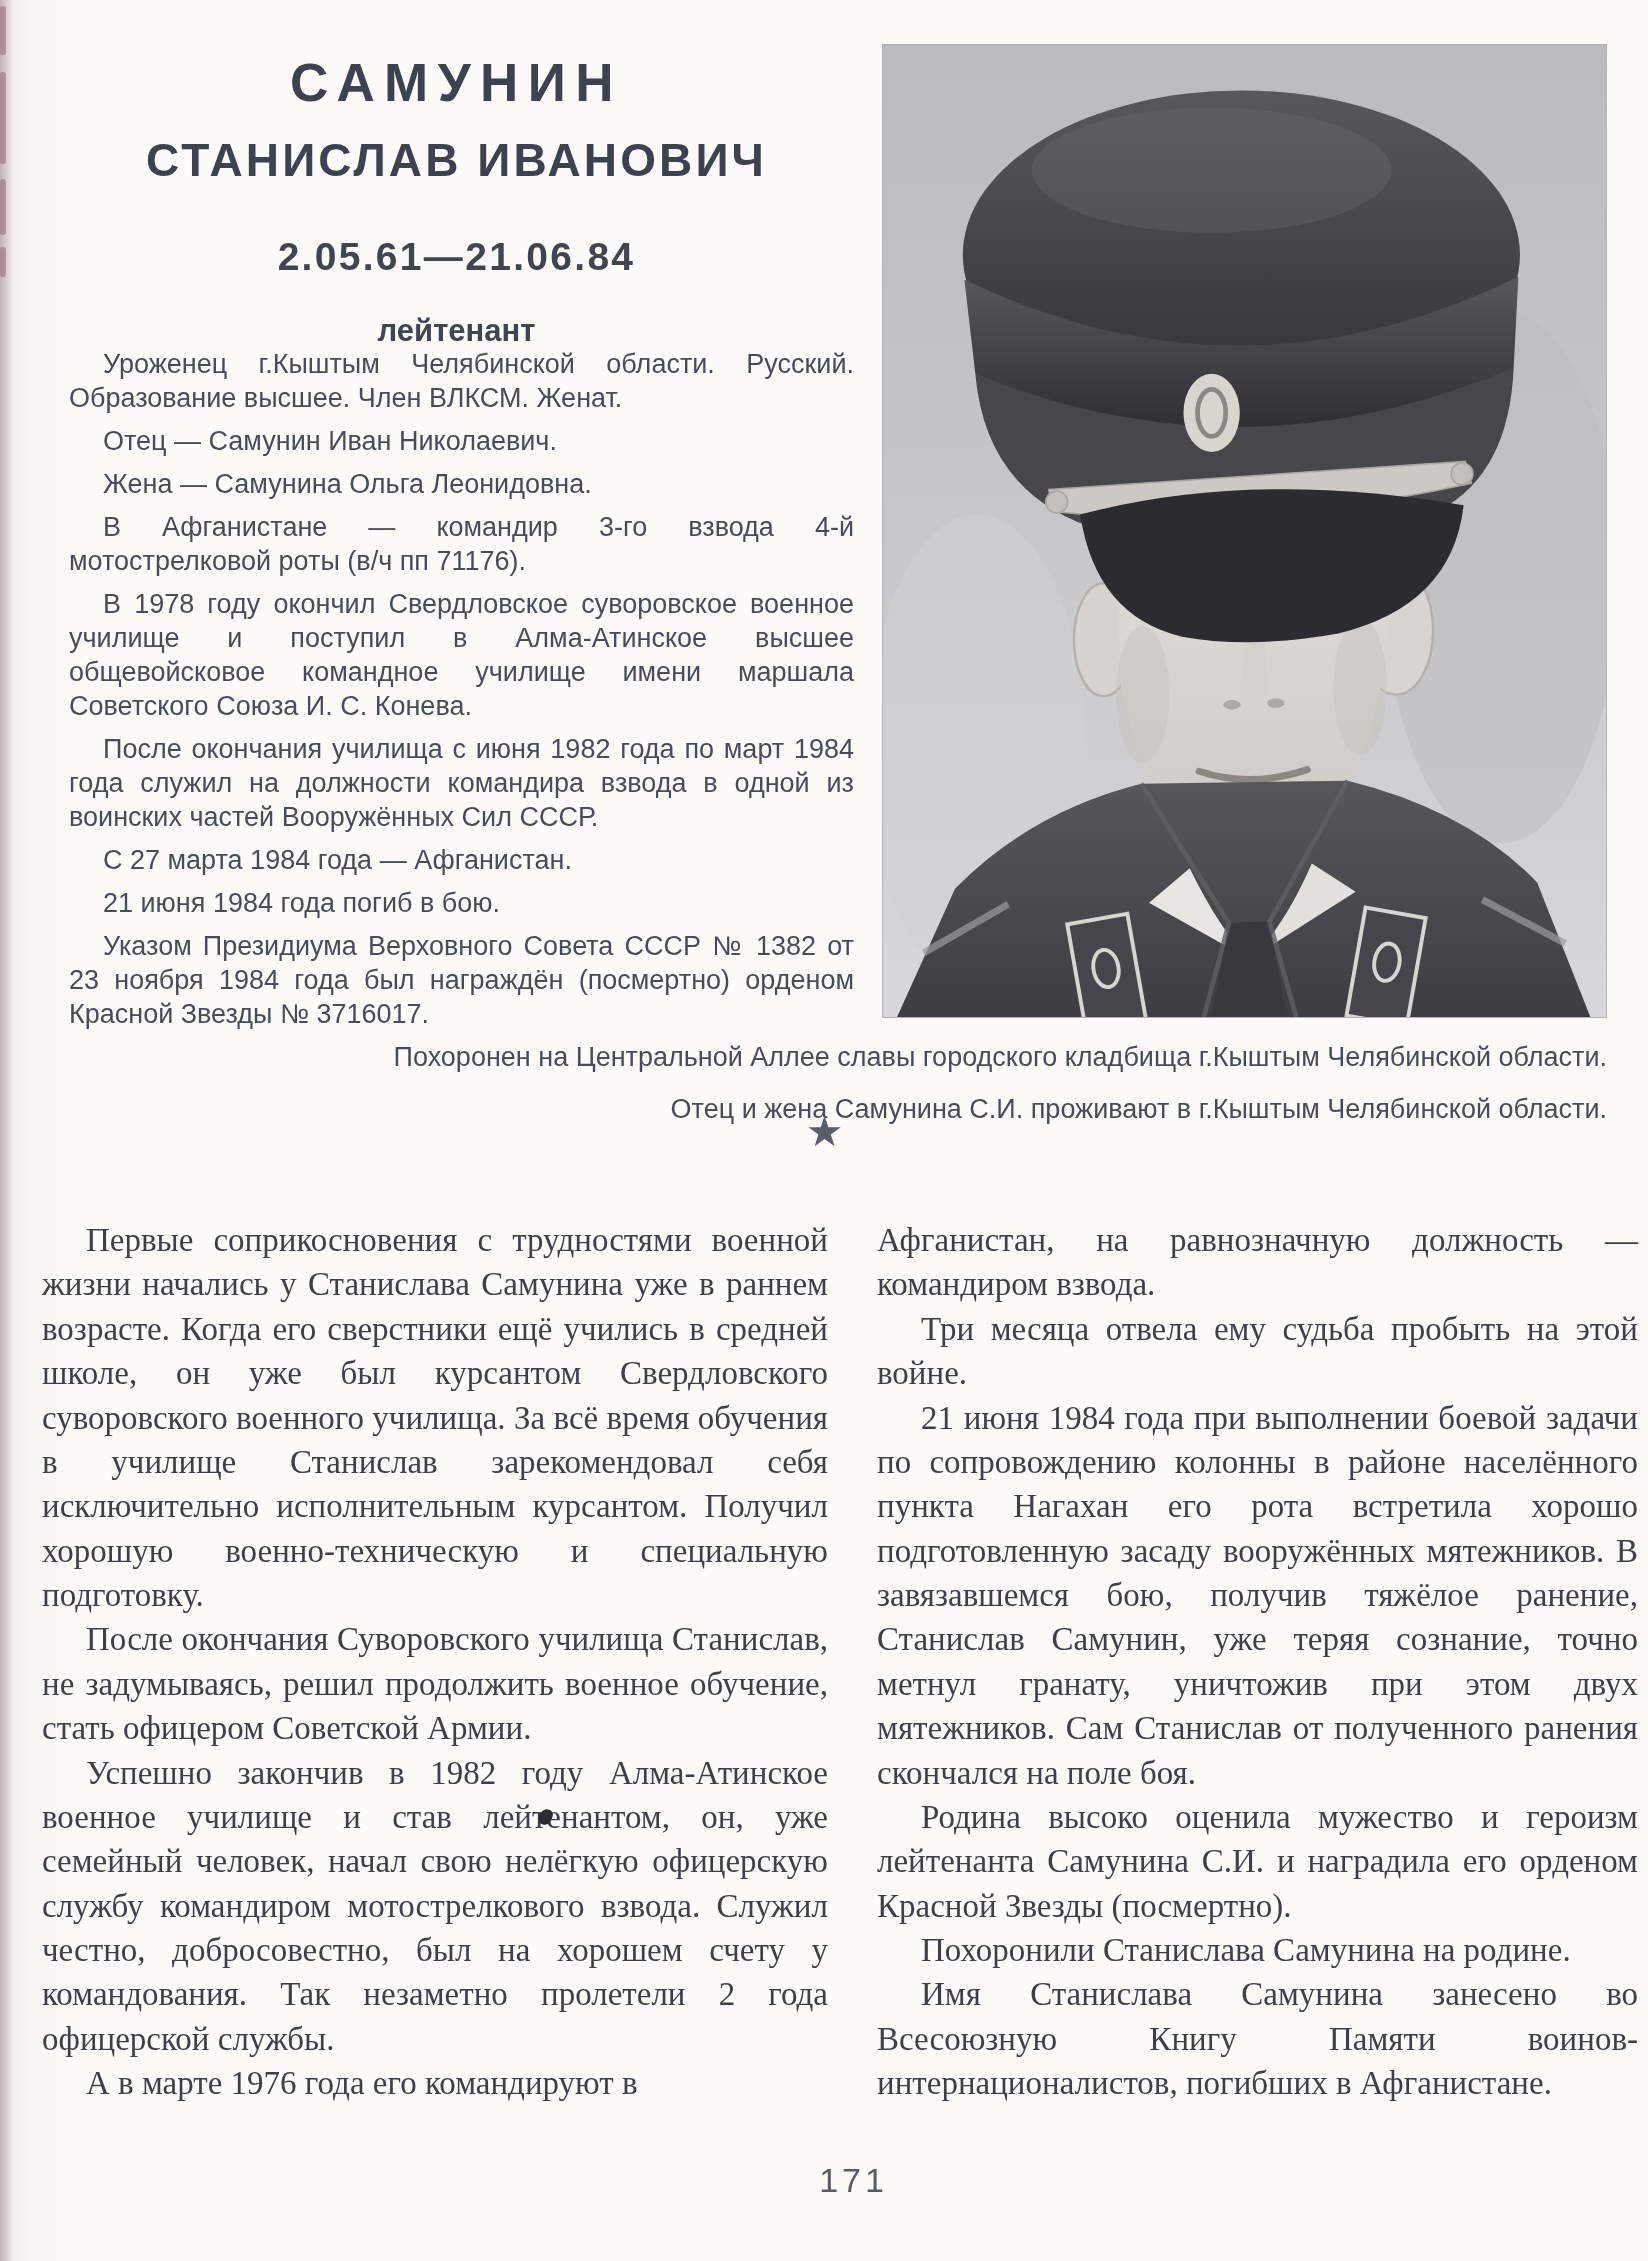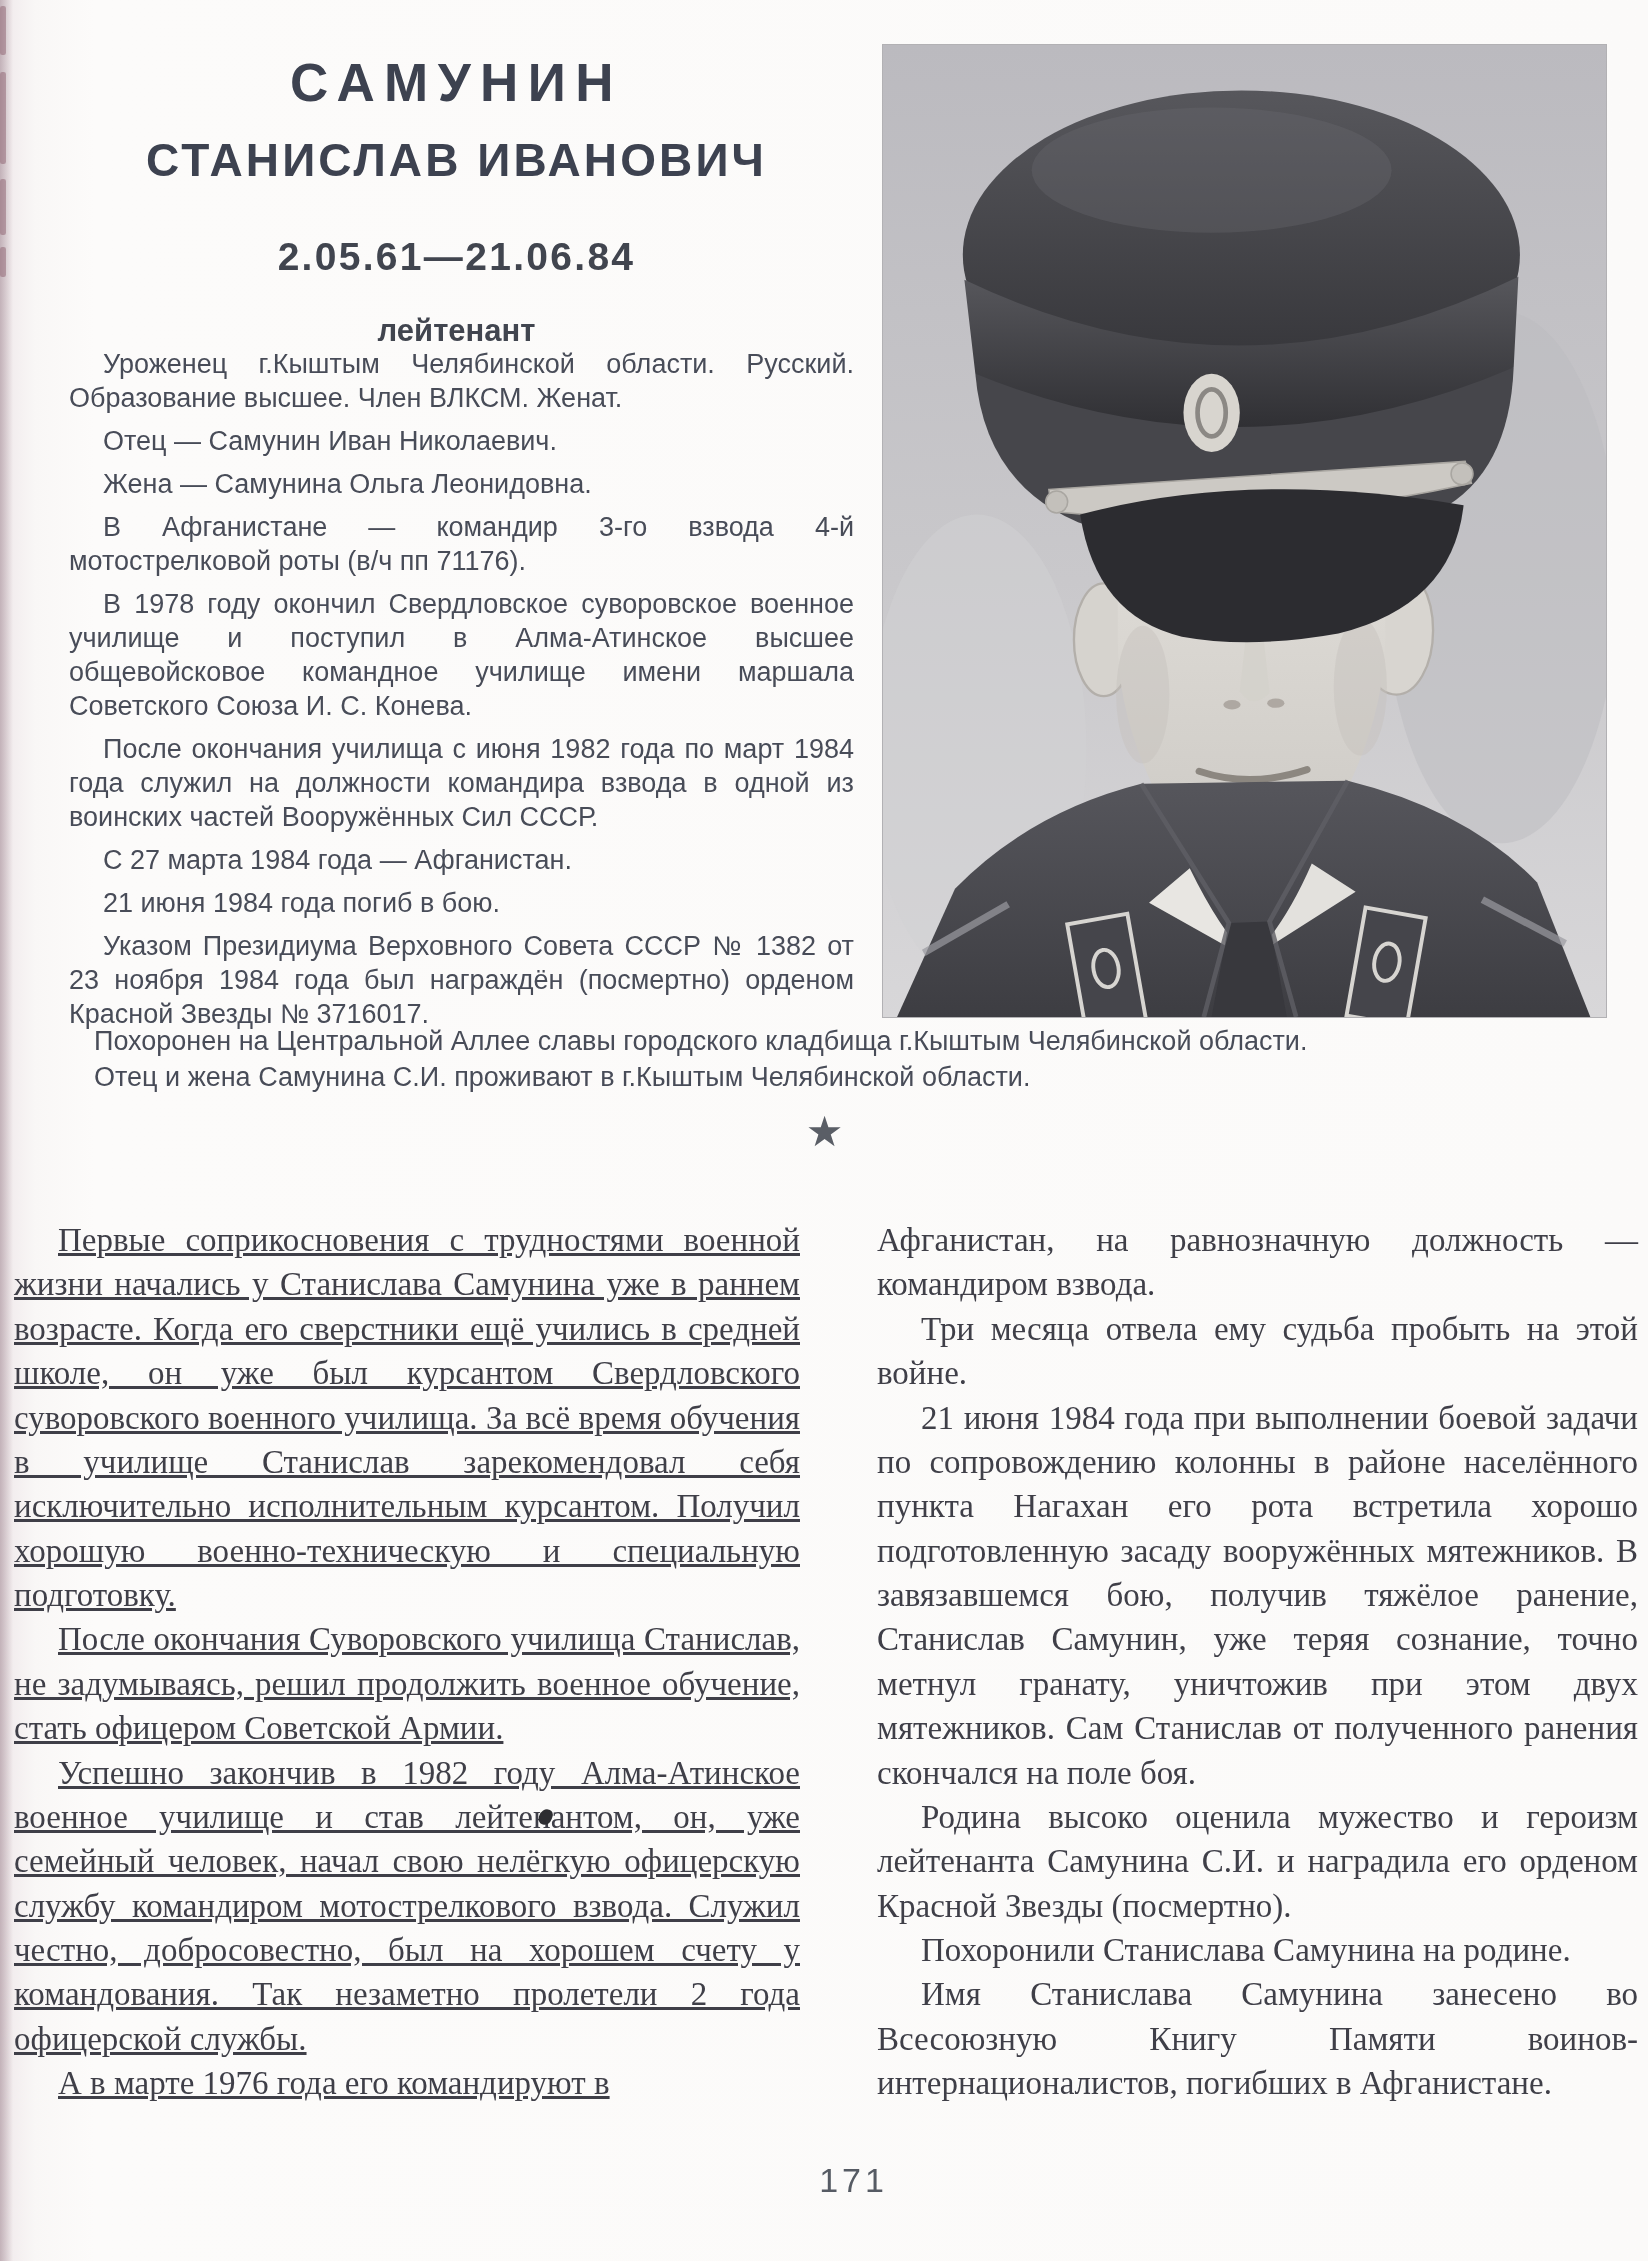--- a/index.html
+++ b/index.html
@@ -22,36 +22,36 @@
   .rank{font-size:31px;font-weight:bold;margin:0;color:#41454f;}
 
   
   .info{position:absolute;left:60px;top:338px;width:803px;
     font-size:27px;line-height:1.26;text-align:justify;color:#484c58;}
   .info p{margin:9px;text-indent:34px;}
 
   
   .wide{position:absolute;left:60px;top:1024px;width:1563px;
     font-size:27px;line-height:1.32;color:#484c58;}
-  .wide p{margin:0;text-indent:34px;white-space:nowrap;overflow:hidden;}
+  .wide p{margin:16px;text-indent:34px;white-space:nowrap;overflow:hidden;text-align:right;}
 
   .star-row{position:absolute;left:0;top:1107px;width:1649px;text-align:center;
     font-size:42px;color:#5a5e66;}
 
   
   .photo{position:absolute;left:883px;top:45px;width:723px;height:972px;
     background:#c7c6c9;outline:0.8px solid #b2b1b4;}
   .photo svg{display:block;width:100%;height:100%;}
 
   
   .col{position:absolute;top:1218px;font-family:"Liberation Serif",serif;
     font-size:33px;line-height:1.345;color:#3f3f48;text-align:justify;}
   .col p{margin:0;text-indent:44px;}
   .col p.no-indent{text-indent:0;}
-  .col-left{left:14px;width:786px;text-decoration:underline;}
+  .col-left{left:42px;width:786px;}
   .col-right{left:877px;width:761px;}
 
   .ink-blot{position:absolute;left:539px;top:1809px;width:13.3px;height:16.4px;
     background:#2d2d31;border-radius:62% 38% 55% 45%;transform:rotate(18deg);}
 
   .page-num{position:absolute;left:0;top:2161px;width:1707px;text-align:center;
     font-size:34px;letter-spacing:3.9px;color:#565b64;}
 </style>
 </head>
 <body>

